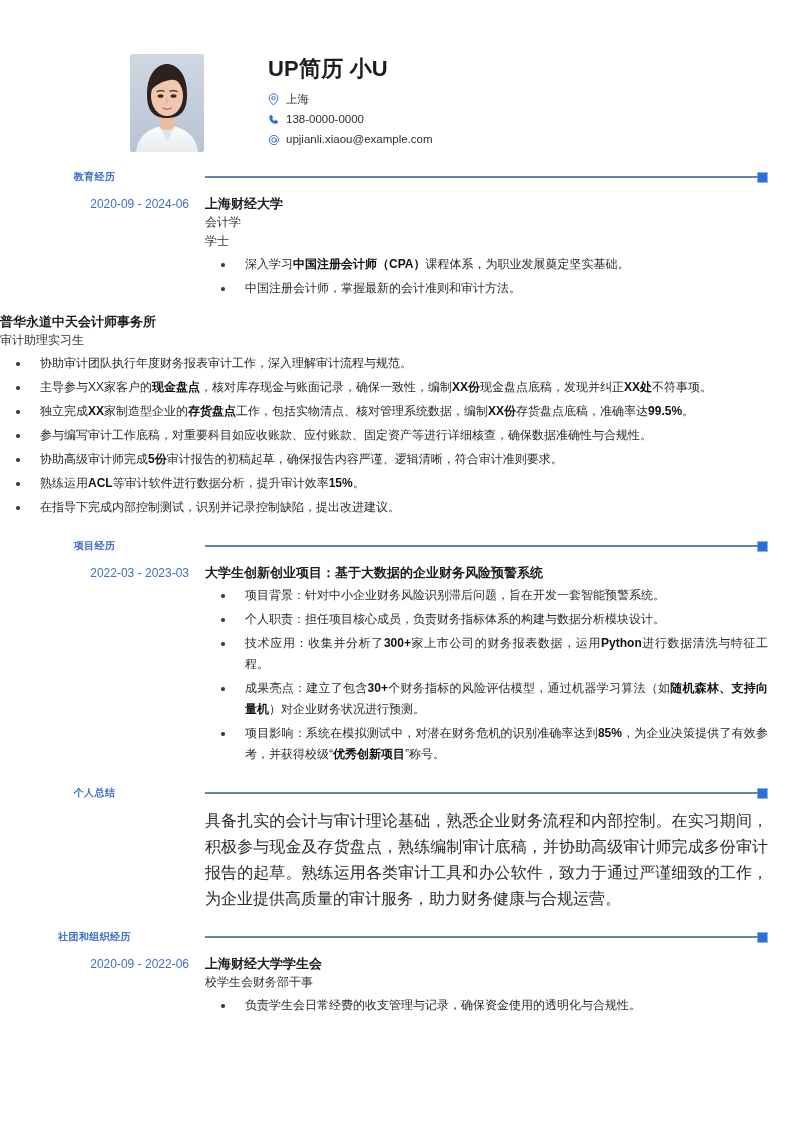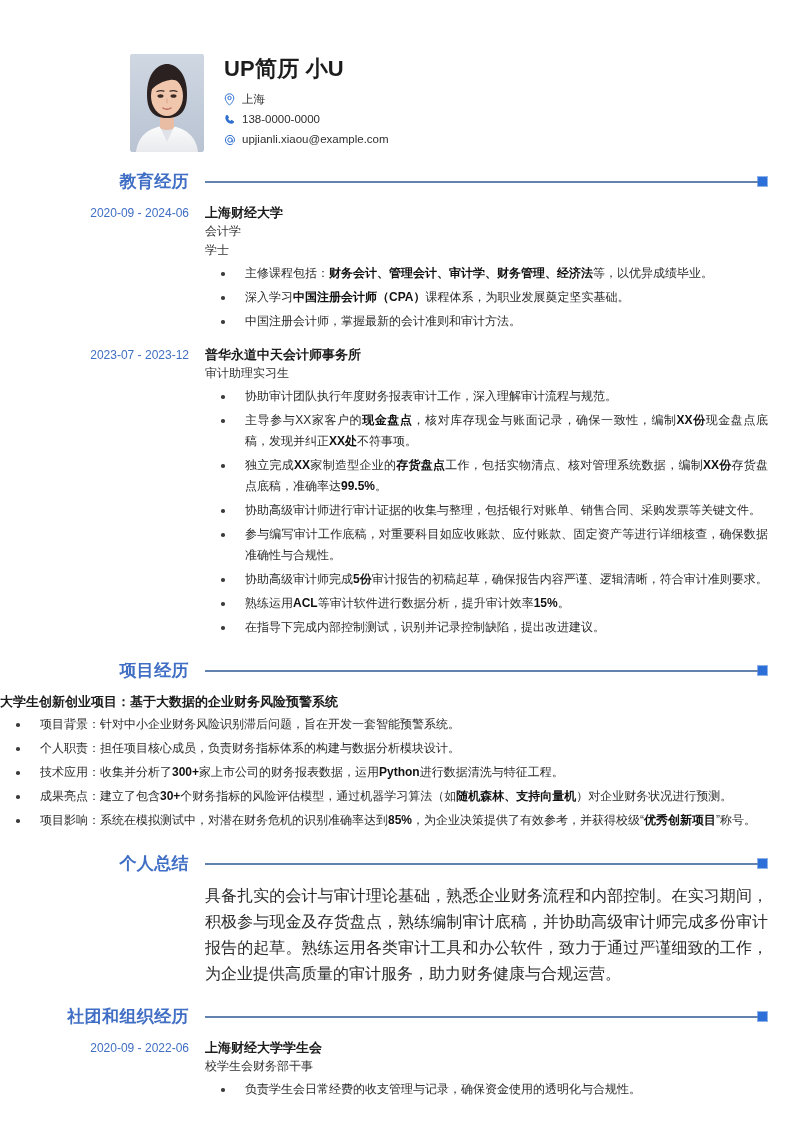--- a/index.html
+++ b/index.html
@@ -21,20 +21,21 @@
     height: 1130px;
     box-sizing: border-box;
     padding: 0;
   }
 
   
   .header {
     display: flex;
     align-items: flex-start;
     padding: 54px 0 0 130px;
+    gap: 44px;
   }
   .photo {
     width: 74px;
     height: 98px;
     flex: 0 0 74px;
     border-radius: 3px;
     overflow: hidden;
     background: #c3ccd9;
     position: relative;
   }
@@ -75,24 +76,24 @@
   
   .section-head {
     display: flex;
     align-items: center;
     margin-top: 18px;
     padding: 0 32px 0 0;
   }
   .section-label {
     width: 205px;
     flex: 0 0 205px;
-    text-align: right;
+    text-align: center;
     padding-right: 16px;
     box-sizing: border-box;
-    font-size: 17px;
+    font-size: 10px;
     font-weight: bold;
     color: #3f6ec4;
     letter-spacing: .4px;
   }
   .section-rule {
     flex: 1 1 auto;
     height: 2px;
     background: #6183ae;
     position: relative;
   }
@@ -259,49 +260,47 @@
         <div class="section-rule"></div>
         <div class="section-sq"></div>
       </div>
       <div class="entry">
         <div class="entry-date">2020-09 - 2024-06</div>
         <div class="entry-body">
           <div class="org">上海财经大学</div>
           <div class="sub">会计学</div>
           <div class="sub">学士</div>
           <ul class="bullets">
-            <li>主修课程包括：<b>财务会计、管理会计、审计学、财务管理、经济法</b>等，以优异成绩毕业。</li>
             <li>深入学习<b>中国注册会计师（CPA）</b>课程体系，为职业发展奠定坚实基础。</li>
             <li>中国注册会计师，掌握最新的会计准则和审计方法。</li>
           </ul>
         </div>
       </div>
       <div class="entry">
-        <div class="entry-date">2023-07 - 2023-12</div>
         <div class="entry-body">
           <div class="org">普华永道中天会计师事务所</div>
           <div class="sub">审计助理实习生</div>
           <ul class="bullets">
             <li>协助审计团队执行年度财务报表审计工作，深入理解审计流程与规范。</li>
             <li>主导参与XX家客户的<b>现金盘点</b>，核对库存现金与账面记录，确保一致性，编制<b>XX份</b>现金盘点底稿，发现并纠正<b>XX处</b>不符事项。</li>
             <li>独立完成<b>XX</b>家制造型企业的<b>存货盘点</b>工作，包括实物清点、核对管理系统数据，编制<b>XX份</b>存货盘点底稿，准确率达<b>99.5%</b>。</li>
-            <li>协助高级审计师进行审计证据的收集与整理，包括银行对账单、销售合同、采购发票等关键文件。</li>
             <li>参与编写审计工作底稿，对重要科目如应收账款、应付账款、固定资产等进行详细核查，确保数据准确性与合规性。</li>
             <li>协助高级审计师完成<b>5份</b>审计报告的初稿起草，确保报告内容严谨、逻辑清晰，符合审计准则要求。</li>
             <li>熟练运用<b>ACL</b>等审计软件进行数据分析，提升审计效率<b>15%</b>。</li>
             <li>在指导下完成内部控制测试，识别并记录控制缺陷，提出改进建议。</li>
           </ul>
         </div>
       </div>
       <div class="section-head">
         <div class="section-label">项目经历</div>
         <div class="section-rule"></div>
         <div class="section-sq"></div>
       </div>
       <div class="entry">
+        <div class="entry-date">2022-03 - 2023-03</div>
         <div class="entry-body">
           <div class="org">大学生创新创业项目：基于大数据的企业财务风险预警系统</div>
           <ul class="bullets">
             <li>项目背景：针对中小企业财务风险识别滞后问题，旨在开发一套智能预警系统。</li>
             <li>个人职责：担任项目核心成员，负责财务指标体系的构建与数据分析模块设计。</li>
             <li>技术应用：收集并分析了<b>300+</b>家上市公司的财务报表数据，运用<b>Python</b>进行数据清洗与特征工程。</li>
             <li>成果亮点：建立了包含<b>30+</b>个财务指标的风险评估模型，通过机器学习算法（如<b>随机森林、支持向量机</b>）对企业财务状况进行预测。</li>
             <li>项目影响：系统在模拟测试中，对潜在财务危机的识别准确率达到<b>85%</b>，为企业决策提供了有效参考，并获得校级“<b>优秀创新项目</b>”称号。</li>
           </ul>
         </div>

